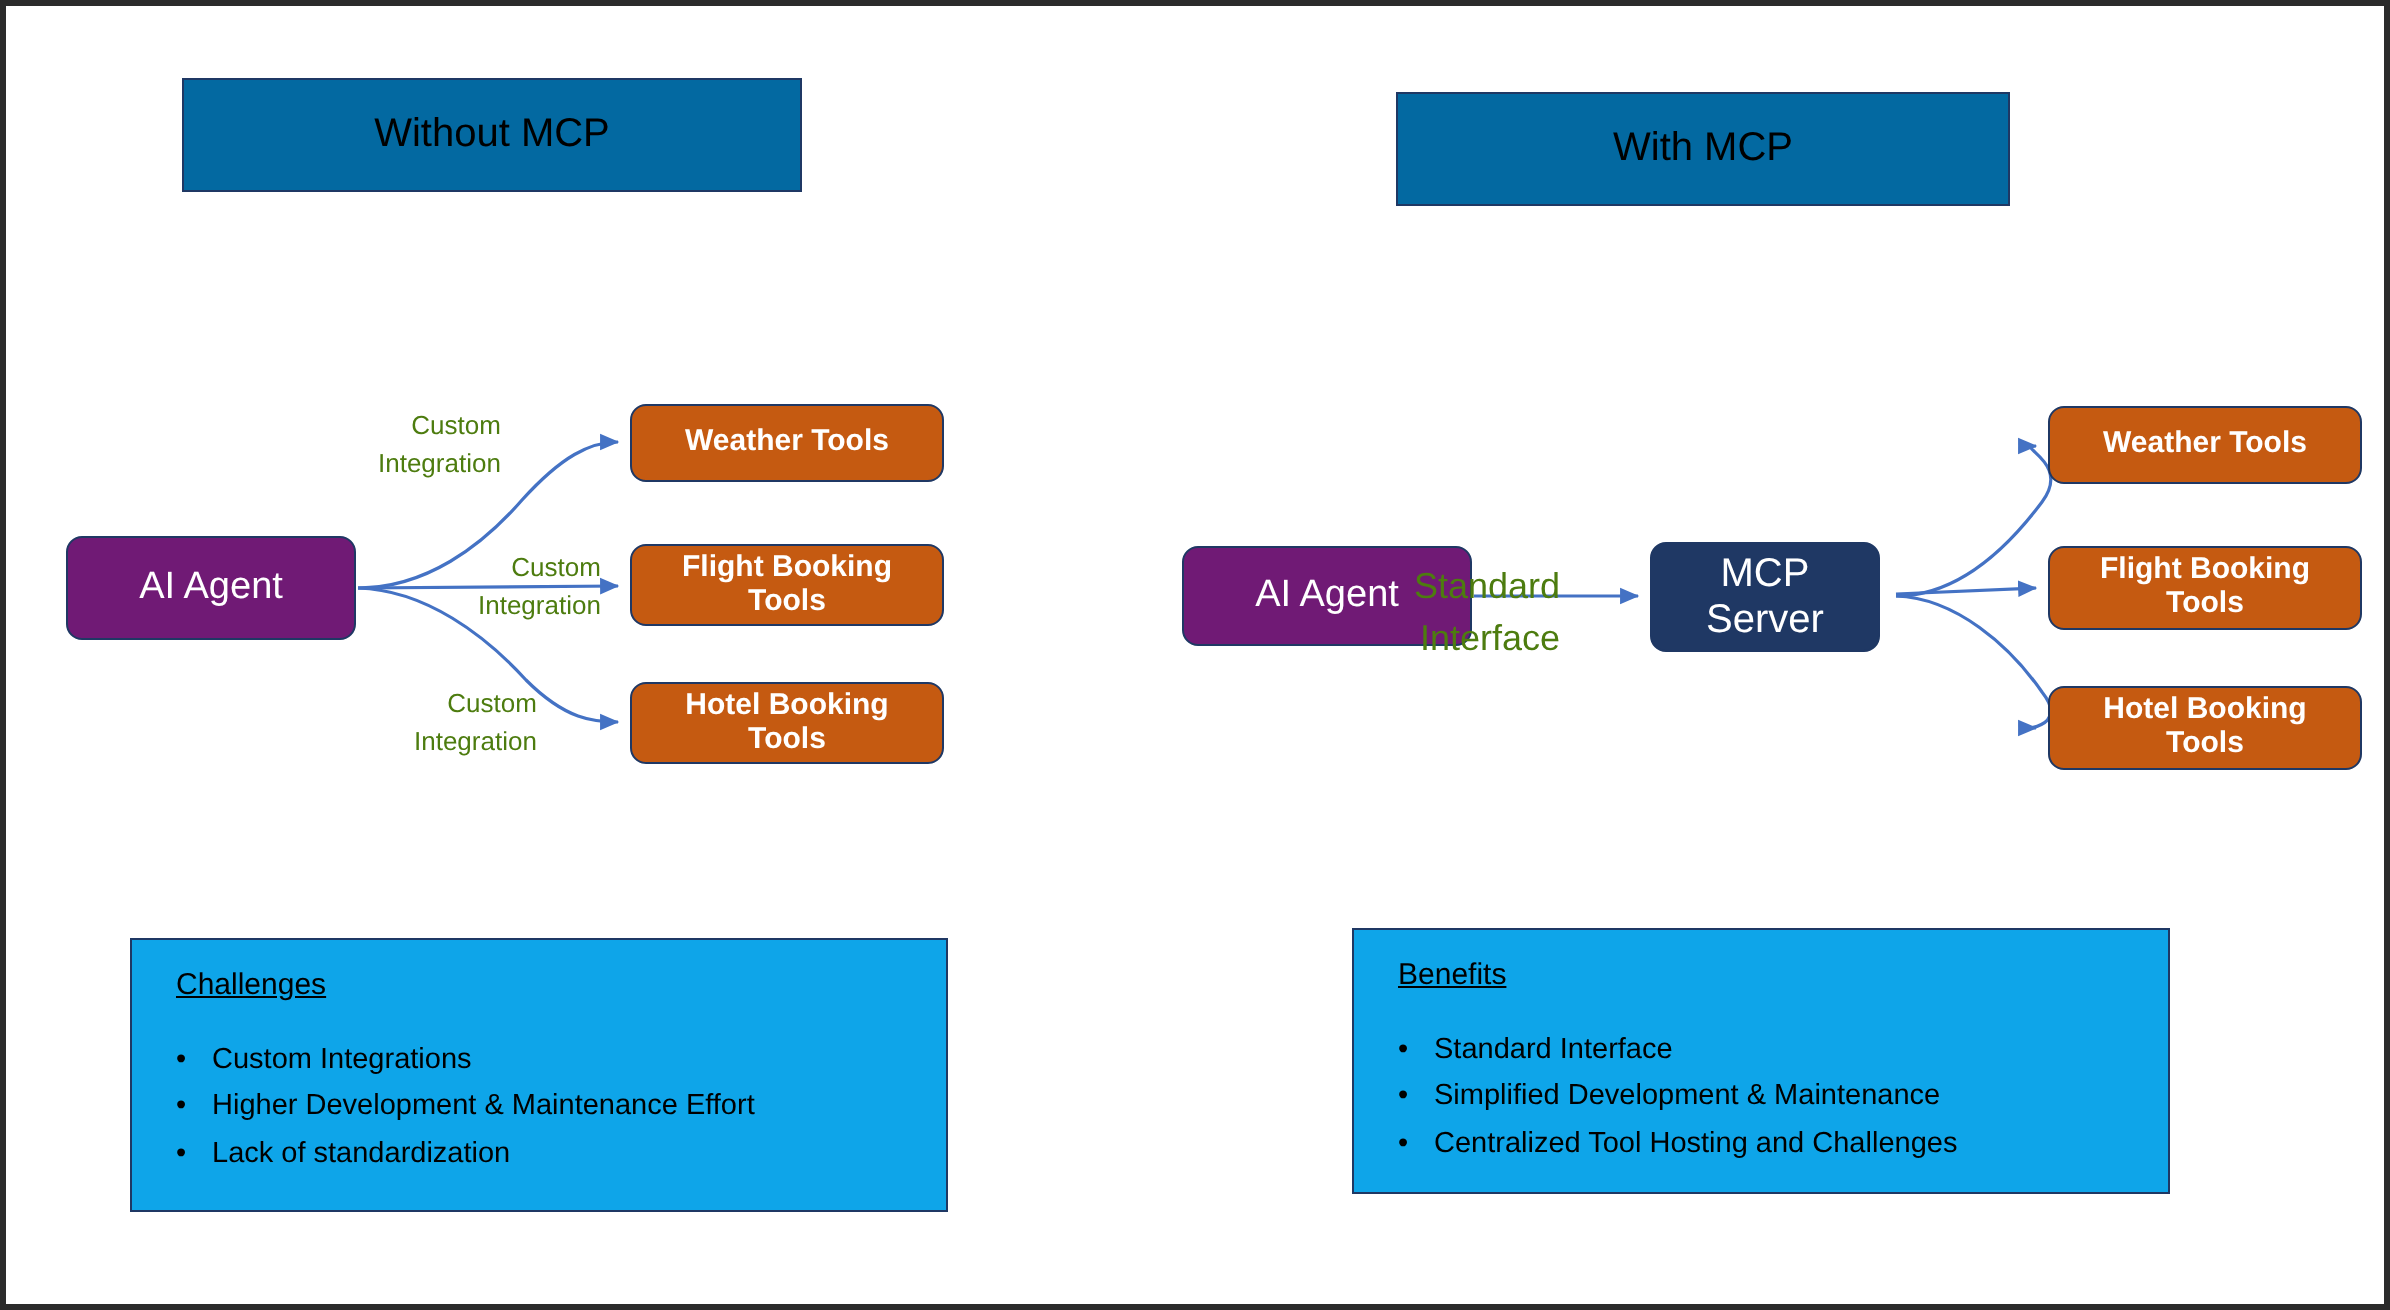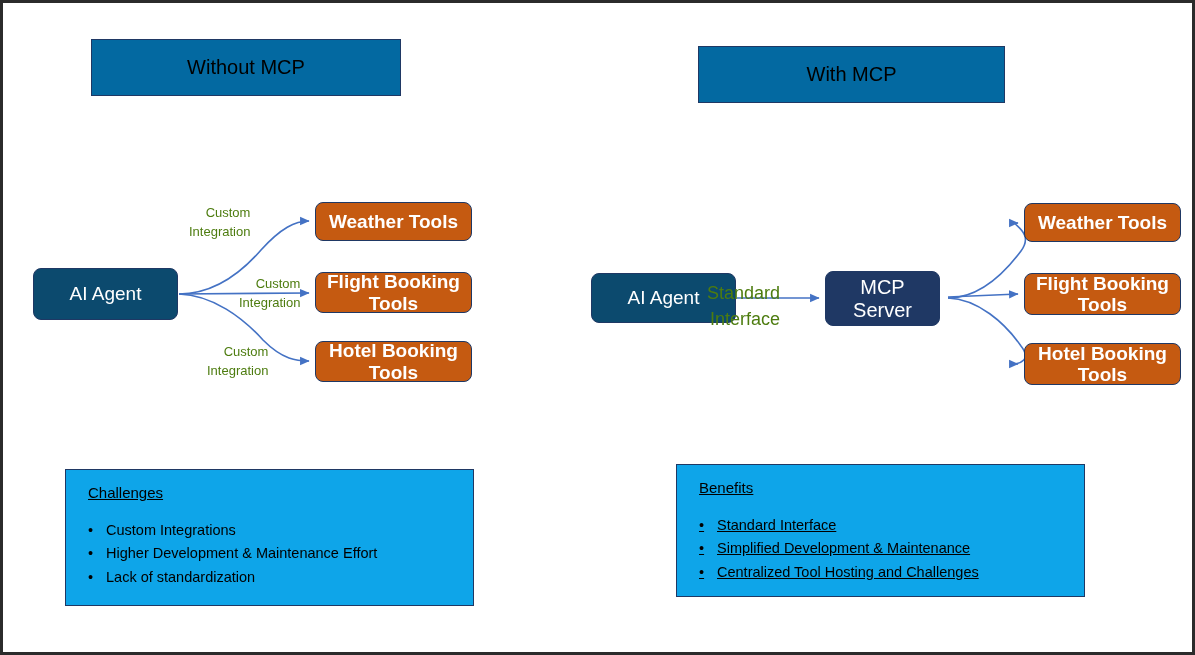--- a/index.html
+++ b/index.html
@@ -41,33 +41,33 @@
     display: flex;
     align-items: center;
     justify-content: center;
     text-align: center;
     color: #ffffff;
     border-radius: 8px;
     line-height: 1.12;
     padding: 2px 4px;
   }
   .node.agent {
-    background: #0c4a6e;
+    background: #701a75;
     border: 1.5px solid #1F3864;
     font-size: 19px;
   }
   .node.server {
     background: #1F3864;
     border: 1.5px solid #1F3864;
     font-size: 20px;
   }
   .node.tool {
     background: #C55A11;
     border: 1.5px solid #1F3864;
-    font-size: 19px;
+    font-size: 15px;
     font-weight: 600;
   }
 
   
   #l-agent   { left: 30px;  top: 265px; width: 145px; height: 52px; }
   #l-weather { left: 312px; top: 199px; width: 157px; height: 39px; }
   #l-flight  { left: 312px; top: 269px; width: 157px; height: 41px; }
   #l-hotel   { left: 312px; top: 338px; width: 157px; height: 41px; }
 
   
@@ -94,21 +94,21 @@
   
   .info-panel {
     position: absolute;
     background: #0ea5e9;
     border: 1.5px solid #1F3864;
     box-sizing: border-box;
     padding: 14px 0 0 12px;
     color: #000000;
   }
   #panel-challenges { left: 62px;  top: 466px; width: 409px; height: 137px; }
-  #panel-benefits   { left: 673px; top: 461px; width: 409px; height: 133px; text-decoration: underline; }
+  #panel-benefits   { left: 673px; top: 461px; width: 409px; height: 133px; }
 
   .panel-title {
     font-size: 15px;
     text-decoration: underline;
     margin: 0 0 18px 10px;
   }
   .panel-list { list-style: none; margin: 0; padding: 0; }
   .panel-list li {
     display: flex;
     font-size: 14.5px;

